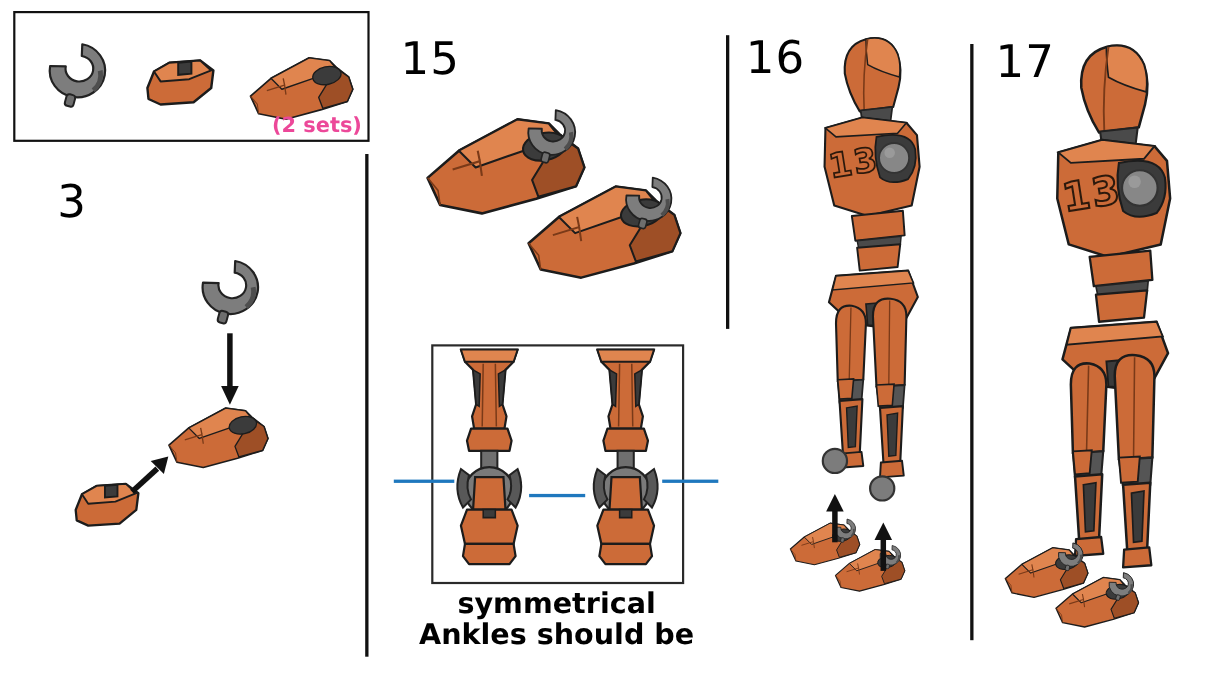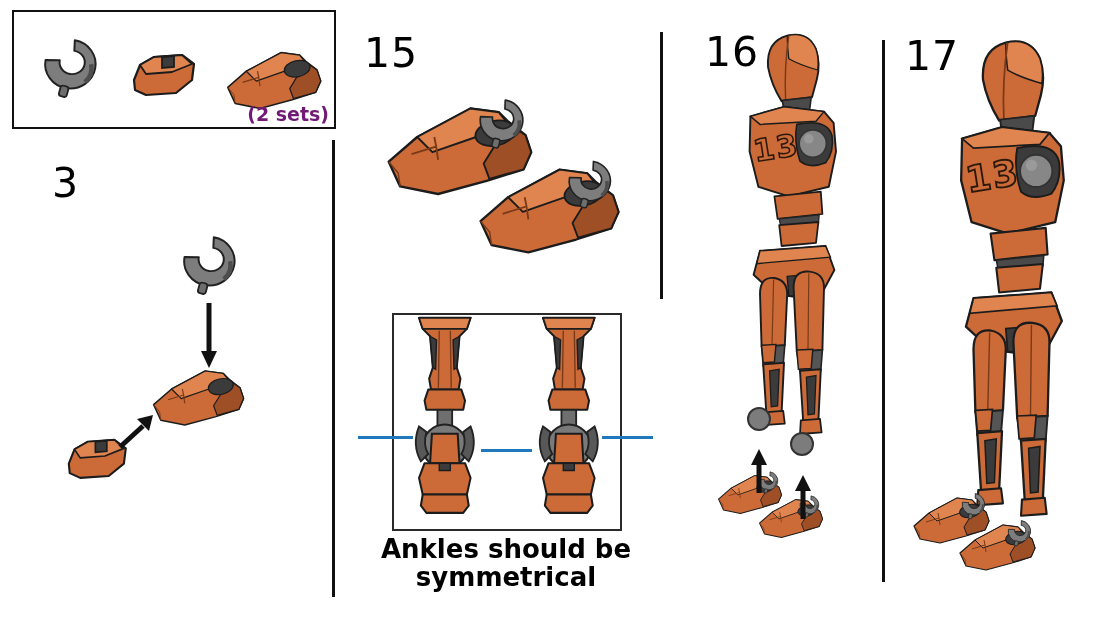--- a/index.html
+++ b/index.html
@@ -2,21 +2,21 @@
 <html><head>
 <meta charset="utf-8">
 <style>
   html,body{margin:0;padding:0;background:#fff;}
   #canvas{position:relative;width:1111px;height:625px;background:#fff;overflow:hidden;
           font-family:"DejaVu Sans",sans-serif;}
   .abs{position:absolute;}
   .step-label{font-weight:normal;font-size:41px;color:#000;line-height:1;letter-spacing:1px;}
   .divider{width:3px;background:#111;}
   .parts-box{left:12px;top:10px;width:320px;height:115px;border:2.5px solid #111;background:#fff;}
-  .note-2sets{right:5px;bottom:2px;font-weight:bold;font-size:19px;color:#701a75;}
+  .note-2sets{right:5px;bottom:2px;font-weight:bold;font-size:19px;color:#ec4899;}
   .ankle-box{left:392px;top:313px;width:226px;height:214px;border:2px solid #2a2a2a;background:#fff;}
   .blue-seg{height:3px;background:#1F78BE;z-index:6;}
   .ankle-note{left:356px;top:535px;width:300px;text-align:center;font-weight:bold;
               font-size:26px;line-height:28px;color:#000;}
   svg{display:block;}
 </style>
 </head>
 <body>
 
 <div id="canvas">
@@ -115,21 +115,21 @@
     </svg>
     <div class="abs note-2sets">(2 sets)</div>
   </div>
 
   <div class="abs divider" style="left:332px;top:140px;height:457px;"></div>
   <div class="abs divider" style="left:660px;top:32px;height:267px;"></div>
   <div class="abs divider" style="left:882px;top:40px;height:542px;"></div>
 
   <div class="abs step-label" style="left:52px;top:163px;">3</div>
   <div class="abs step-label" style="left:364px;top:33px;">15</div>
-  <div class="abs step-label" style="left:678px;top:32px;margin-left:27px;">16</div>
+  <div class="abs step-label" style="left:678px;top:32px;">16</div>
   <div class="abs step-label" style="left:889px;top:36px;margin-left:16px;">17</div>
 
   <svg class="abs" style="left:40px;top:215px;" width="230" height="290">
     <g>
         <use href="#clip" transform="translate(137,12) scale(0.9)"></use>
       </g>
     <g>
         <use href="#footbody" transform="translate(110,138) scale(0.6)"></use>
       </g>
     <g>
@@ -161,22 +161,22 @@
         </g>
       <g>
           <use href="#leg" transform="translate(138,1) scale(0.92)"></use>
         </g>
     </svg>
   </div>
   <div class="abs blue-seg" style="left:358px;top:436px;width:55px;"></div>
   <div class="abs blue-seg" style="left:481px;top:449px;width:51px;"></div>
   <div class="abs blue-seg" style="left:602px;top:436px;width:51px;"></div>
   <div class="abs ankle-note">
+    <div>symmetrical</div>
     <div>Ankles should be</div>
-    <div>symmetrical</div>
   </div>
 
   <svg class="abs" style="left:690px;top:25px;" width="190" height="545">
     <g>
         <use href="#figure" transform="translate(14,5) scale(0.8)"></use>
       </g>
     <g>
         <circle cx="69" cy="394" r="11" fill="#7c7c7c" stroke="#333" stroke-width="2"></circle>
       </g>
     <g>

